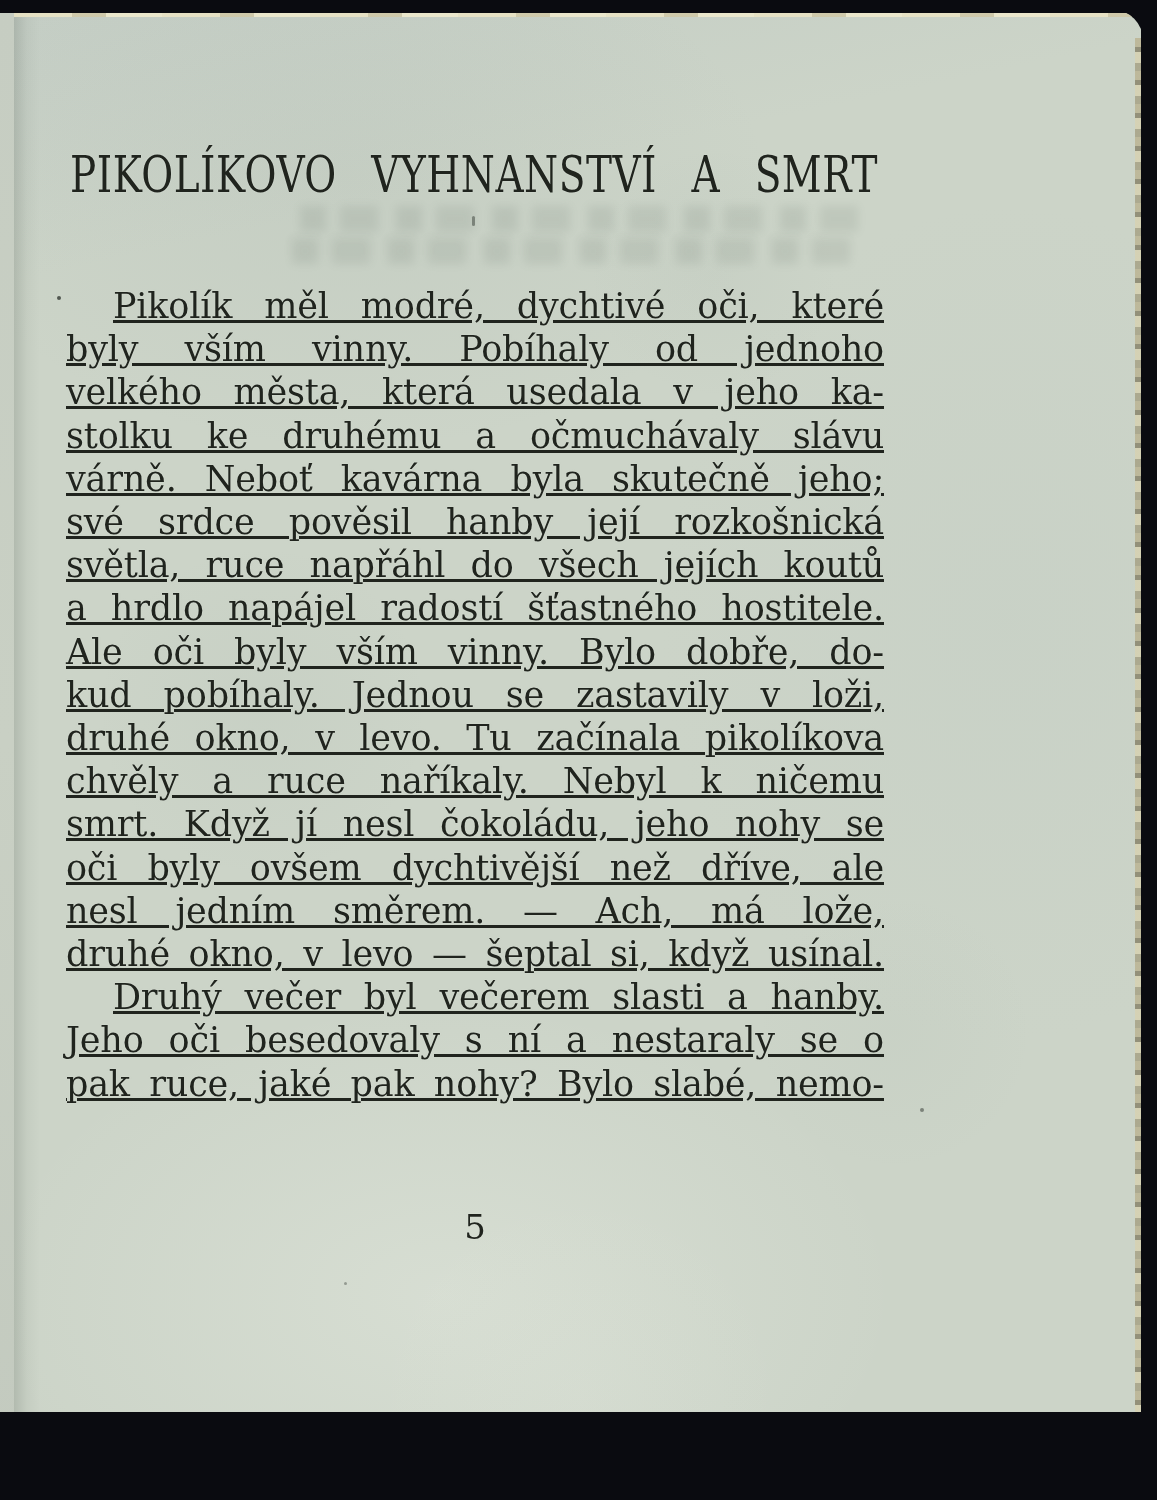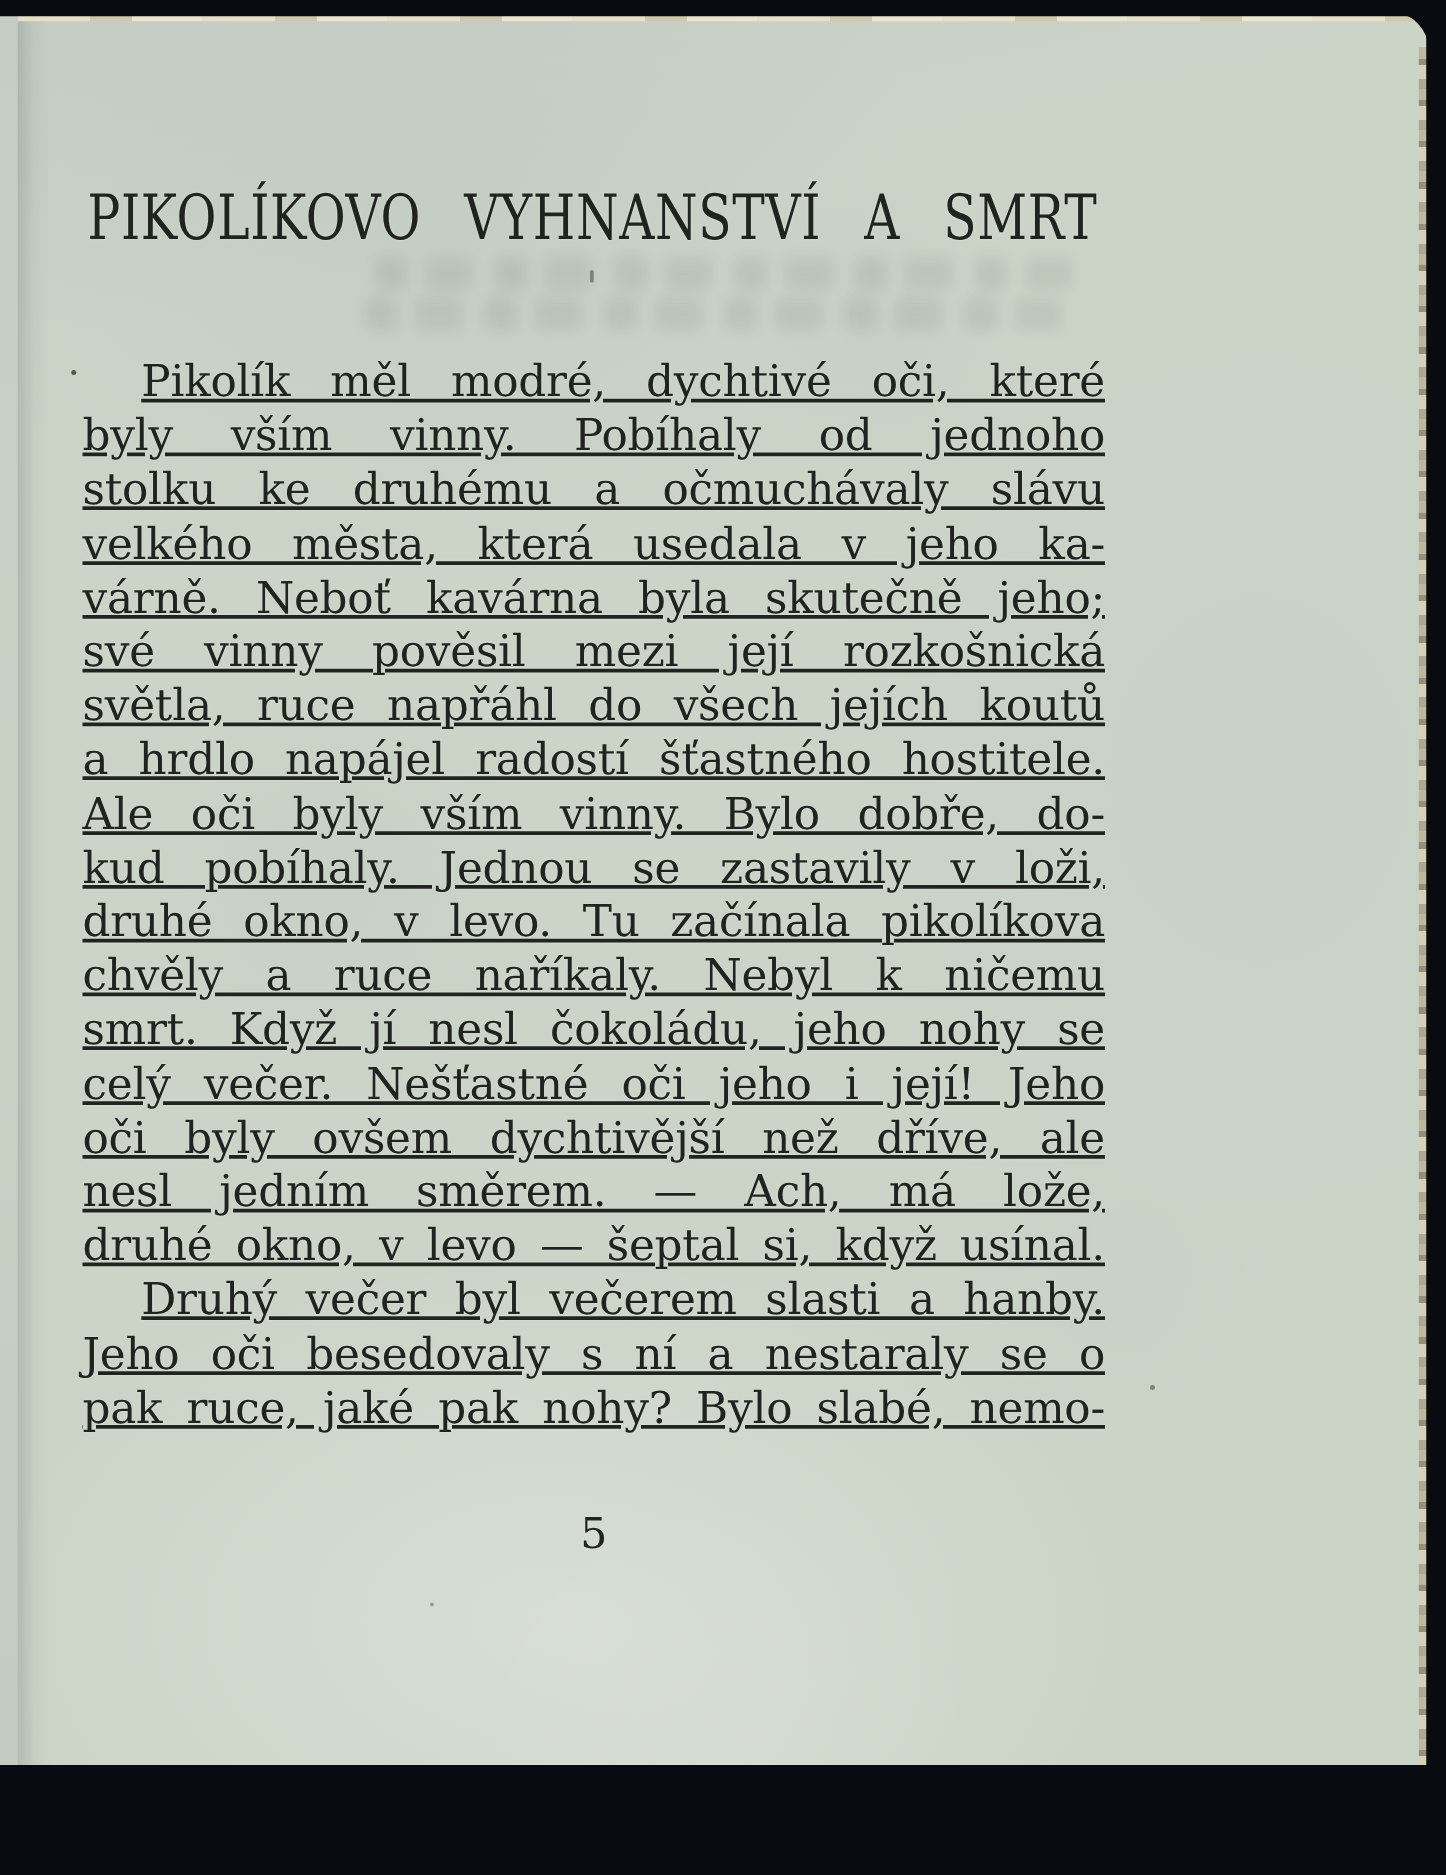--- a/index.html
+++ b/index.html
@@ -126,32 +126,31 @@
     <div class="deckle-right"></div>
 
     <h1 class="title">PIKOLÍKOVO VYHNANSTVÍ A SMRT</h1>
 
     <div class="smudge s1"></div>
     <div class="smudge s2"></div>
 
     <div class="body-text">
         <div class="text-line indent">Pikolík měl modré, dychtivé oči, které</div>
         <div class="text-line">byly vším vinny. Pobíhaly od jednoho</div>
+        <div class="text-line">velkého města, která usedala v jeho ka-</div>
         <div class="text-line">stolku ke druhému a očmuchávaly slávu</div>
-        <div class="text-line">velkého města, která usedala v jeho ka-</div>
         <div class="text-line">várně. Neboť kavárna byla skutečně jeho;</div>
-        <div class="text-line">své vinny pověsil mezi její rozkošnická</div>
+        <div class="text-line">své srdce pověsil hanby její rozkošnická</div>
         <div class="text-line">světla, ruce napřáhl do všech jejích koutů</div>
         <div class="text-line">a hrdlo napájel radostí šťastného hostitele.</div>
         <div class="text-line">Ale oči byly vším vinny. Bylo dobře, do-</div>
         <div class="text-line">kud pobíhaly. Jednou se zastavily v loži,</div>
         <div class="text-line">druhé okno, v levo. Tu začínala pikolíkova</div>
         <div class="text-line">chvěly a ruce naříkaly. Nebyl k ničemu</div>
         <div class="text-line">smrt. Když jí nesl čokoládu, jeho nohy se</div>
-        <div class="text-line">celý večer. Nešťastné oči jeho i její! Jeho</div>
         <div class="text-line">oči byly ovšem dychtivější než dříve, ale</div>
         <div class="text-line">nesl jedním směrem. — Ach, má lože,</div>
         <div class="text-line">druhé okno, v levo — šeptal si, když usínal.</div>
         <div class="text-line indent">Druhý večer byl večerem slasti a hanby.</div>
         <div class="text-line">Jeho oči besedovaly s ní a nestaraly se o</div>
         <div class="text-line">pak ruce, jaké pak nohy? Bylo slabé, nemo-</div>
       </div>
 
     <div class="folio">5</div>
 

